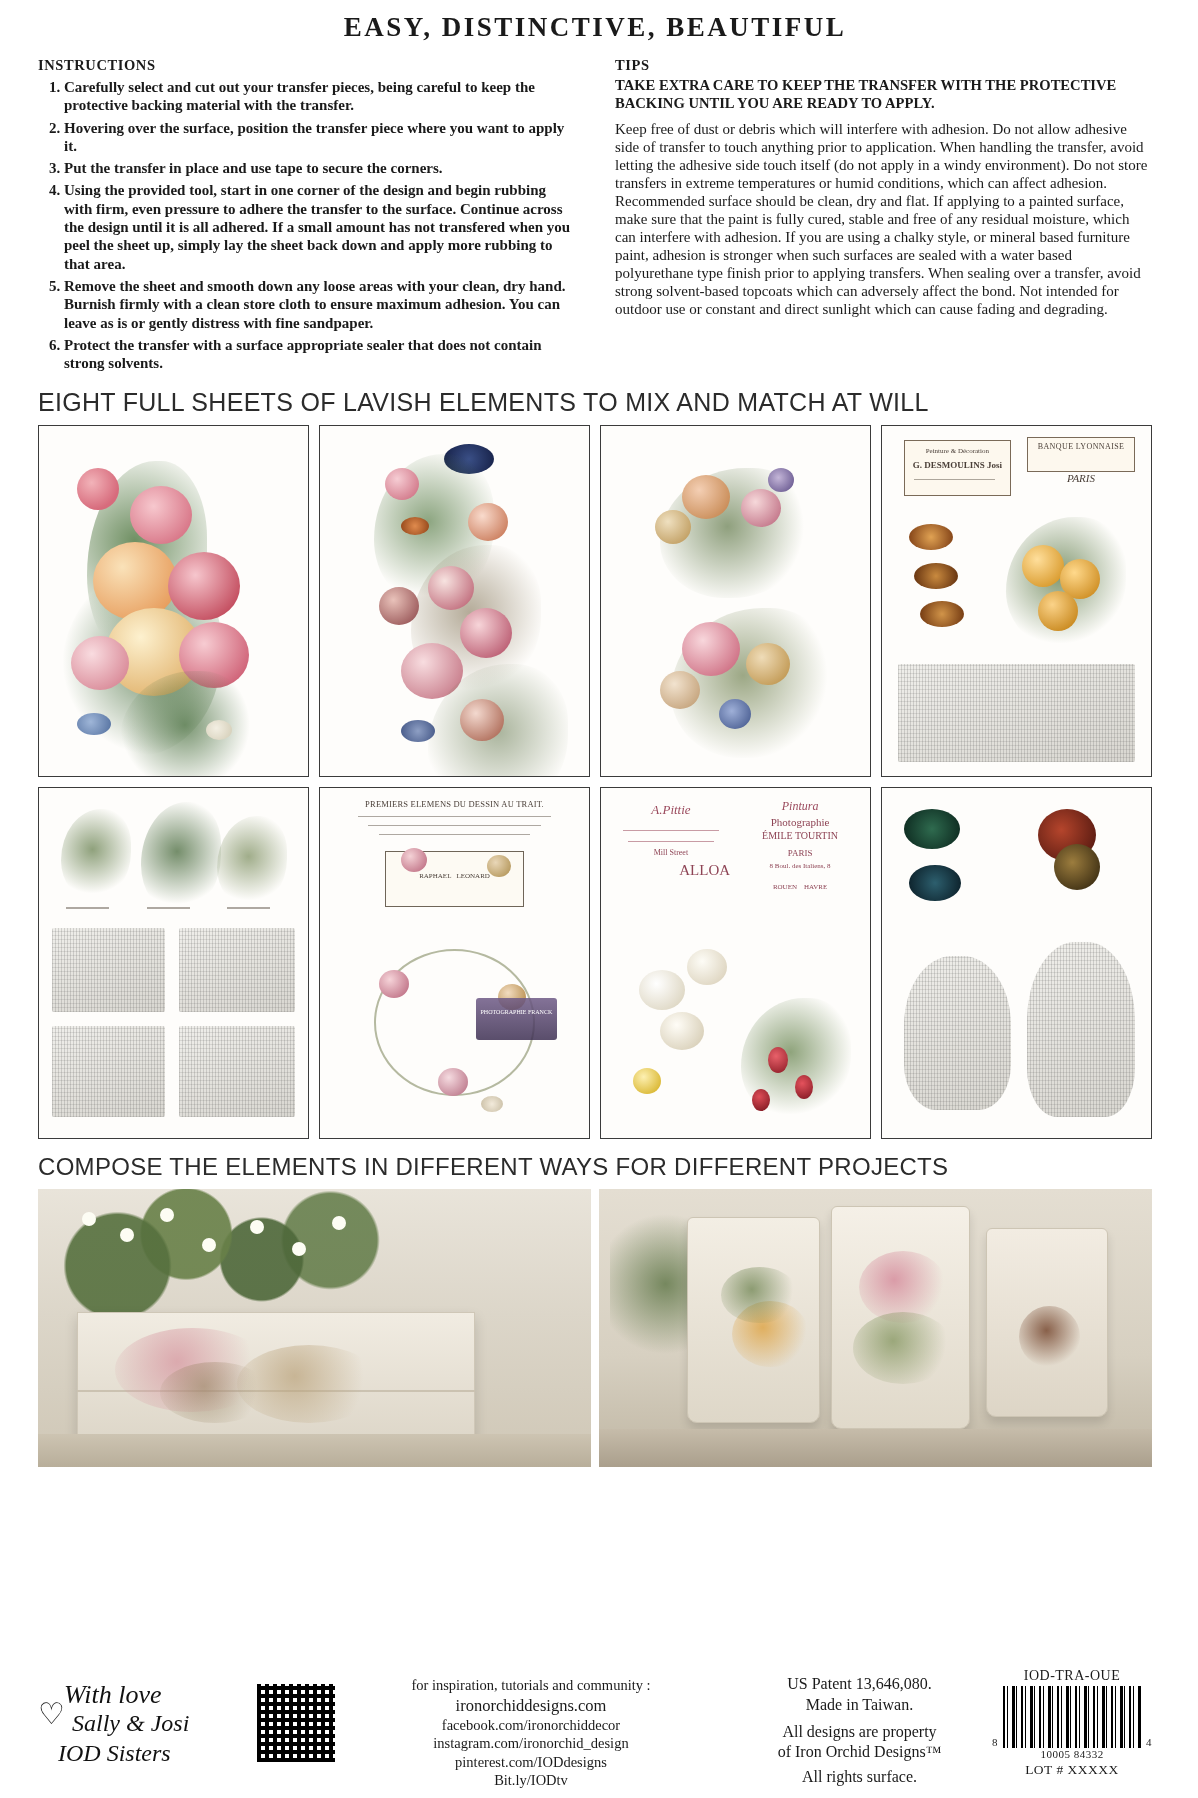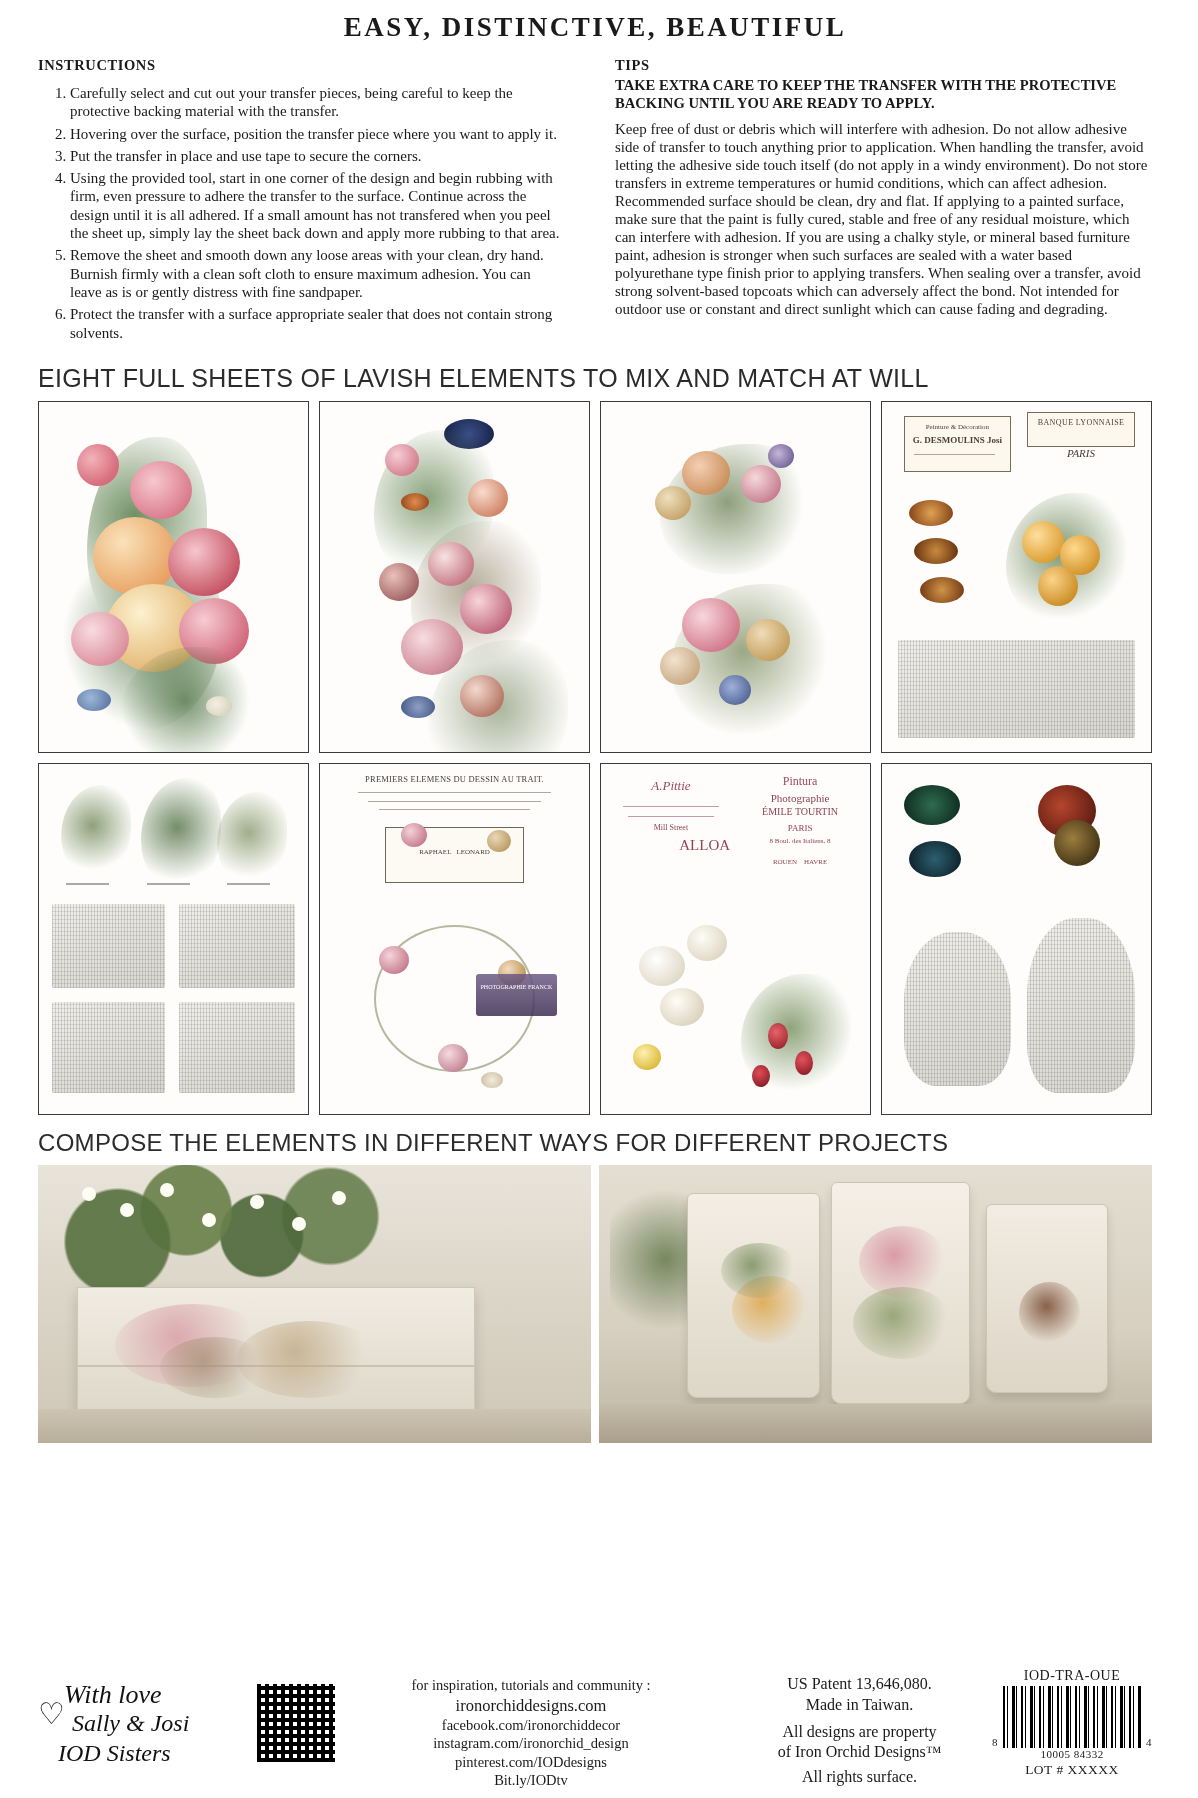--- a/index.html
+++ b/index.html
@@ -29,21 +29,21 @@
   
   .cols { display: flex; gap: 40px; margin-top: 14px; }
   .col { flex: 1 1 0; }
   .col-head {
     font-size: 14.5px;
     font-weight: bold;
     letter-spacing: 0.6px;
     margin-bottom: 3px;
     font-family: "Liberation Serif", serif;
   }
-  ol.steps { margin: 10px; padding-left: 22px; }
+  ol.steps { margin: 4px; padding-left: 22px; font-weight: bold; }
   ol.steps li {
     font-size: 15px;
     line-height: 1.22;
     margin-bottom: 4px;
   }
   .tip-bold {
     font-size: 14.6px;
     font-weight: bold;
     line-height: 1.2;
     margin-bottom: 8px;
@@ -149,21 +149,21 @@
 
   <div class="cols">
 
     <div class="col">
       <div class="col-head">INSTRUCTIONS</div>
       <ol class="steps">
         <li>Carefully select and cut out your transfer pieces, being careful to keep the protective backing material with the transfer.</li>
         <li>Hovering over the surface, position the transfer piece where you want to apply it.</li>
         <li>Put the transfer in place and use tape to secure the corners.</li>
         <li>Using the provided tool, start in one corner of the design and begin rubbing with firm, even pressure to adhere the transfer to the surface. Continue across the design until it is all adhered. If a small amount has not transfered when you peel the sheet up, simply lay the sheet back down and apply more rubbing to that area.</li>
-        <li>Remove the sheet and smooth down any loose areas with your clean, dry hand. Burnish firmly with a clean soft cloth to ensure maximum adhesion. You can leave as is or gently distress with fine sandpaper.</li>
+        <li>Remove the sheet and smooth down any loose areas with your clean, dry hand. Burnish firmly with a clean store cloth to ensure maximum adhesion. You can leave as is or gently distress with fine sandpaper.</li>
         <li>Protect the transfer with a surface appropriate sealer that does not contain strong solvents.</li>
       </ol>
     </div>
 
     <div class="col">
       <div class="col-head">TIPS</div>
       <div class="tip-bold">TAKE EXTRA CARE TO KEEP THE TRANSFER WITH THE PROTECTIVE BACKING UNTIL YOU ARE READY TO APPLY.</div>
       <div class="tip-body">Keep free of dust or debris which will interfere with adhesion. Do not allow adhesive side of transfer to touch anything prior to application. When handling the transfer, avoid letting the adhesive side touch itself (do not apply in a windy environment). Do not store transfers in extreme temperatures or humid conditions, which can affect adhesion. Recommended surface should be clean, dry and flat. If applying to a painted surface, make sure that the paint is fully cured, stable and free of any residual moisture, which can interfere with adhesion. If you are using a chalky style, or mineral based furniture paint, adhesion is stronger when such surfaces are sealed with a water based polyurethane type finish prior to applying transfers. When sealing over a transfer, avoid strong solvent-based topcoats which can adversely affect the bond. Not intended for outdoor use or constant and direct sunlight which can cause fading and degrading.</div>
     </div>
   </div>
@@ -277,21 +277,21 @@
       </div>
     </div>
 
     <div class="sheet">
       <div class="sheet-inner">
         <div class="ornate-title" style="left:4%;top:4%;width:44%;font-size:13px;color:#9b4a5d;font-style:italic;">A.Pittie</div>
         <div class="ln" style="left:8%;top:12%;width:36%;height:1px;background:#9b4a5d;"></div>
         <div class="ln" style="left:10%;top:15%;width:32%;height:1px;background:#9b4a5d;"></div>
         <div class="ornate-title" style="left:4%;top:17%;width:44%;font-size:8px;color:#8e4455;">Mill Street</div>
         <div class="ornate-title" style="left:4%;top:21%;width:44%;font-size:15px;color:#8e4455;text-align:right;">ALLOA</div>
-        <div class="ornate-title" style="left:50%;top:3%;width:48%;font-size:12px;color:#9b4a5d;">Pintura</div>
+        <div class="ornate-title" style="left:50%;top:3%;width:48%;font-size:12px;color:#9b4a5d;font-style:italic;">Pintura</div>
         <div class="ornate-title" style="left:50%;top:8%;width:48%;font-size:11px;color:#8e4455;">Photographie</div>
         <div class="ornate-title" style="left:50%;top:12%;width:48%;font-size:10px;color:#8e4455;">ÉMILE TOURTIN</div>
         <div class="ornate-title" style="left:50%;top:17%;width:48%;font-size:9px;color:#8e4455;">PARIS</div>
         <div class="ornate-title" style="left:50%;top:21%;width:48%;font-size:7px;color:#8e4455;">8 Boul. des Italiens, 8</div>
         <div class="ornate-title" style="left:50%;top:27%;width:48%;font-size:7px;color:#8e4455;">ROUEN &nbsp;&nbsp; HAVRE</div>
         <div class="blob" style="left:14%;top:52%;width:46px;height:40px;background:radial-gradient(circle at 38% 34%, #ffffff, #ddd6c2 82%);"></div>
         <div class="blob" style="left:32%;top:46%;width:40px;height:36px;background:radial-gradient(circle at 38% 34%, #fdfcf6, #ddd4bf 82%);"></div>
         <div class="blob" style="left:22%;top:64%;width:44px;height:38px;background:radial-gradient(circle at 38% 34%, #fffdf7, #d8cfb8 82%);"></div>
         <div class="blob" style="left:12%;top:80%;width:28px;height:26px;background:radial-gradient(circle at 38% 34%, #fdf0b2, #d9b62f 82%);"></div>
         <div class="leafy" style="left:52%;top:60%;width:110px;height:120px;background:radial-gradient(circle at 45% 45%, rgba(96,126,70,.7), rgba(96,126,70,0) 70%);"></div>

